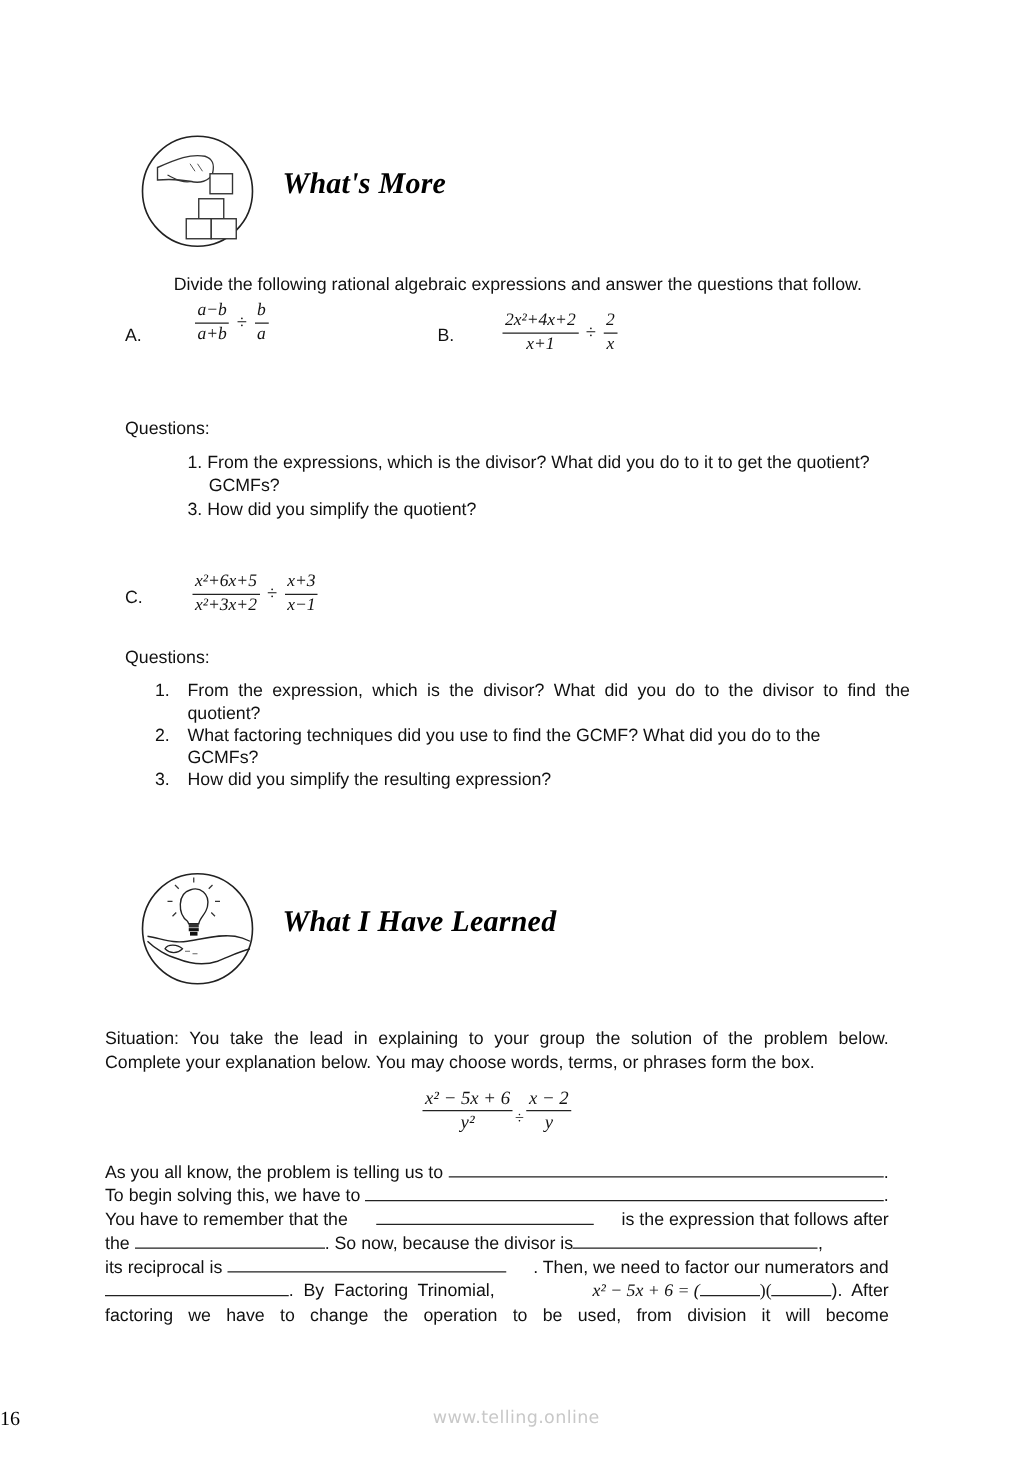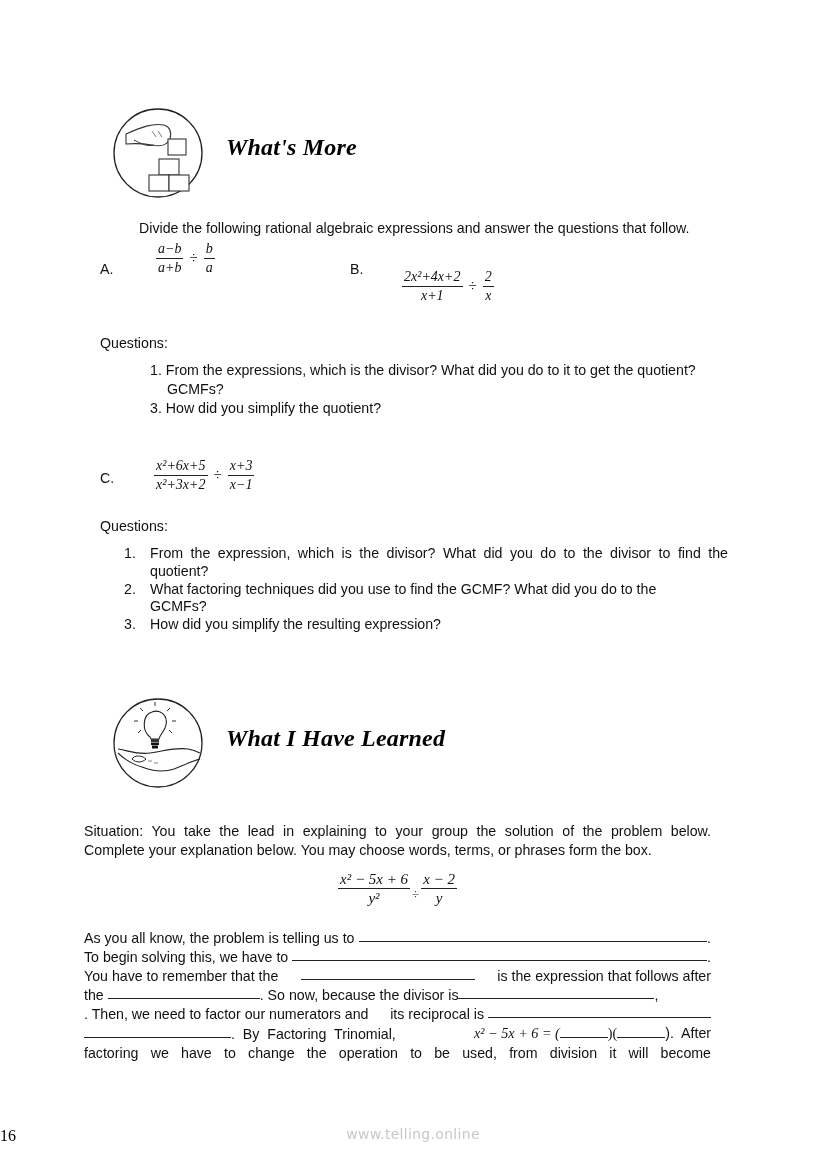--- a/index.html
+++ b/index.html
@@ -55,21 +55,21 @@
   </span>
   <span class="div-sign">÷</span>
   <span class="frac">
     <span class="num">b</span>
     <span class="bar"></span>
     <span class="den">a</span>
   </span>
 </div>
 
 <div class="label-letter" style="left:350px; top:261px;">B.</div>
-<div class="expr" style="left:402px; top:248px;margin-top:20px;">
+<div class="expr" style="left:402px; top:248px;">
   <span class="frac">
     <span class="num">2x²+4x+2</span>
     <span class="bar"></span>
     <span class="den">x+1</span>
   </span>
   <span class="div-sign">÷</span>
   <span class="frac">
     <span class="num">2</span>
     <span class="bar"></span>
     <span class="den">x</span>
@@ -182,25 +182,25 @@
     <span>the</span>
     <span class="blank" style="width:152px; margin-left:4px;"></span>
     <span>. So now, because the divisor is</span>
   </span>
   <span style="display:flex;">
     <span class="blank" style="width:196px;"></span>
       <span>,</span>
   </span>
 </div>
 <div class="line" style="top:1005px; display:flex; justify-content:space-between;">
-  <span>. Then, we need to factor our numerators and</span>
   <span style="display:flex;">
     <span>its reciprocal is</span>
     <span class="blank" style="width:223px; margin-left:4px;"></span>
   </span>
+  <span>. Then, we need to factor our numerators and</span>
 </div>
 <div class="line" style="top:1024px; display:flex; justify-content:space-between; align-items:baseline;">
   <span style="display:flex;">
     <span class="blank" style="width:147px;"></span>
     <span style="white-space:pre;">.  By  Factoring  Trinomial,</span>
   </span>
   <span style="display:flex; align-items:baseline;">
     <span class="serif" style="font-family:'Liberation Serif', serif;">x² − 5x + 6 = (</span>
     <span class="blank" style="width:48px;"></span>
     <span style="font-family:'Liberation Serif', serif;">)(</span>

